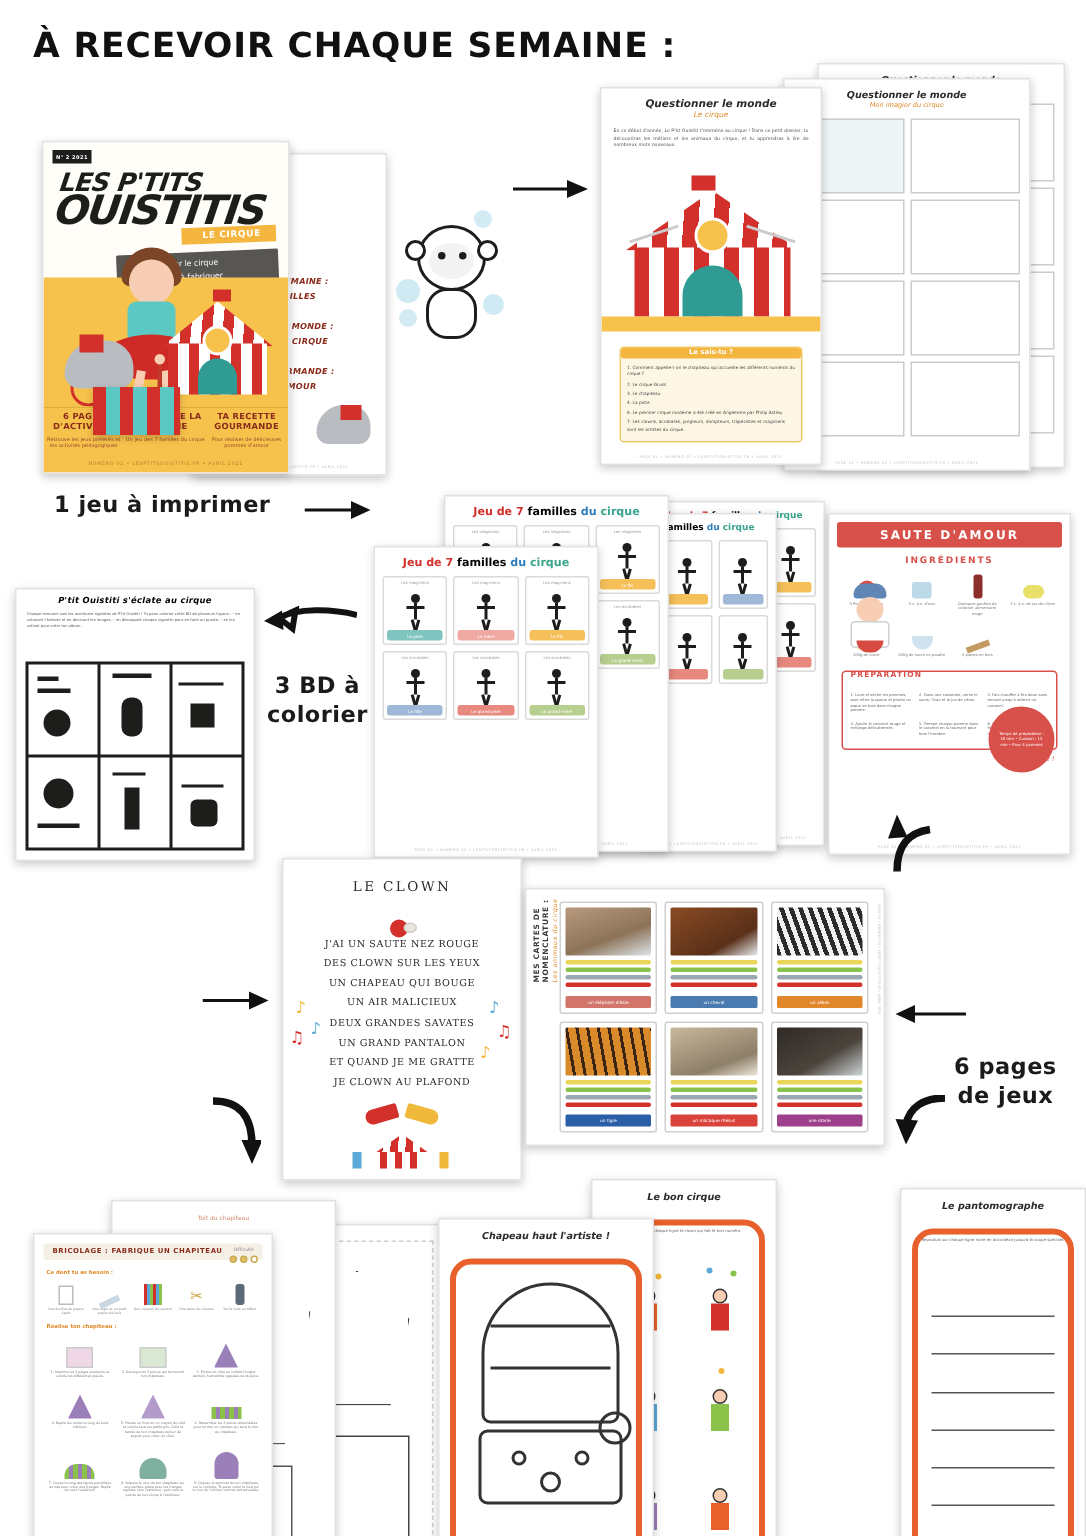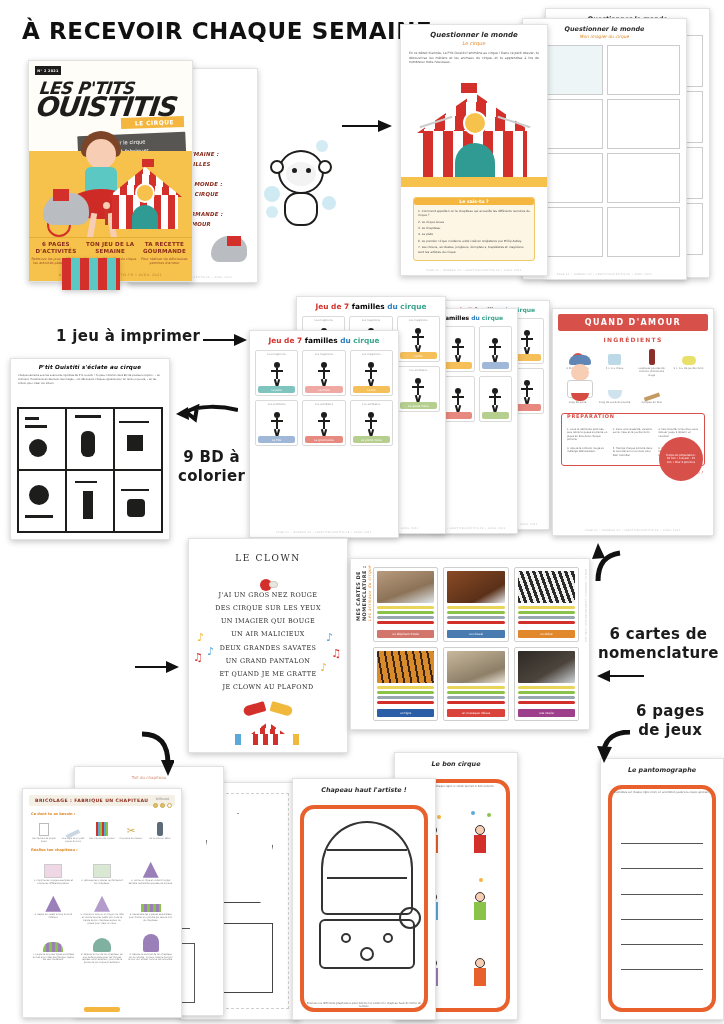--- a/index.html
+++ b/index.html
@@ -35,20 +35,21 @@
   .arrow { position: absolute; color: #111; }
   .arrow svg { display:block; }
 
   
   .sheet {
     position: absolute;
     background: #fff;
     border: 1px solid #e2e2e2;
     box-shadow: 0 2px 6px rgba(0,0,0,.22);
     overflow: hidden;
+    margin-top: 34px;
   }
 
   
   .cover { background:#fdfdfb; }
   .cover .badge {
     position:absolute; left:6px; top:5px; width:26px; height:9px;
     background:#1d1d1b; color:#fff; font-size:3.4px; font-weight:700;
     display:flex; align-items:center; justify-content:center; letter-spacing:.3px;
   }
   .cover .logo1 {
@@ -672,21 +673,21 @@
             <i class="sf-legL"></i>
             <i class="sf-legR"></i>
           </span>
           <span class="lbl" style="background:#b6cf8f;">La grand-mère</span>
         </div>
     </div>
     <div class="tiny-credit">PAGE 01   •   NUMÉRO 02   •   LESPTITSOUISTITIS.FR   •   AVRIL 2021</div>
   </div>
 
   <div class="sheet recipe" style="left:552px; top:308px; width:162px; height:228px;">
-    <div class="rt">QUAND D'AMOUR</div>
+    <div class="rt">SAUTE D'AMOUR</div>
     <div class="sec">INGRÉDIENTS</div>
     <div class="ing">
       <div class="it">
           <div class="ic">
             <span style="width:12px;height:12px;border-radius:50%;background:#d64c43;display:block;"></span>
           </div>
           <div class="tx">4 Pommes rouges</div>
         </div>
       <div class="it">
           <div class="ic">
@@ -783,23 +784,23 @@
     </div>
   </div>
 
   <div class="sheet comptine" style="left:188px; top:538px; width:160px; height:215px;">
     <div class="ct">LE CLOWN</div>
     <div style="position:absolute;left:50%;top:40px;transform:translateX(-50%);width:16px;height:12px;">
       <span style="position:absolute;left:0;top:0;width:12px;height:12px;border-radius:50%;background:#d4302b;"></span>
       <span style="position:absolute;left:9px;top:2px;width:9px;height:7px;border-radius:50%;background:#e9e6df;border:1px solid #cfcbc2;"></span>
     </div>
     <div class="poem">
-      <div>J'AI UN GROS NEZ ROUGE</div>
-      <div>DES CIRQUE SUR LES YEUX</div>
-      <div>UN IMAGIER QUI BOUGE</div>
+      <div>J'AI UN SAUTE NEZ ROUGE</div>
+      <div>DES CLOWN SUR LES YEUX</div>
+      <div>UN CHAPEAU QUI BOUGE</div>
       <div>UN AIR MALICIEUX</div>
       <div>DEUX GRANDES SAVATES</div>
       <div>UN GRAND PANTALON</div>
       <div>ET QUAND JE ME GRATTE</div>
       <div>JE CLOWN AU PLAFOND</div>
     </div>
     <div class="note" style="left:8px;  top:92px;  color:#f0b93c;">♪</div>
     <div class="note" style="left:4px;  top:112px; color:#d4302b;">♫</div>
     <div class="note" style="left:18px; top:106px; color:#5aa9d8;">♪</div>
     <div class="note" style="right:14px;top:92px;  color:#5aa9d8;">♪</div>
@@ -1066,28 +1067,28 @@
     </div>
     <div style="position:absolute;right:14px;top:128px;width:22px;height:22px;border-radius:50%;border:2px solid #333;"></div>
   </div>
 
   <div class="arrow" style="left:342px; top:118px;">
     <svg width="52" height="16" viewBox="0 0 52 16">
         <path d="M0 7h36v-5l14 6-14 6v-5H0z" fill="#111"></path>
       </svg>
   </div>
 
-  <div class="annot" style="left:56px; top:327px; font-size:15px;">1 jeu à imprimer</div>
+  <div class="annot" style="left:36px; top:327px; font-size:15px;">1 jeu à imprimer</div>
   <div class="arrow" style="left:203px; top:332px;">
     <svg width="46" height="16" viewBox="0 0 46 16">
         <path d="M0 7h31v-5l13 6-13 6v-5H0z" fill="#111"></path>
       </svg>
   </div>
 
-  <div class="annot" style="left:178px; top:448px; font-size:15px; white-space:pre-line; text-align:center;">9 BD à
+  <div class="annot" style="left:178px; top:448px; font-size:15px; white-space:pre-line; text-align:center;">3 BD à
 colorier</div>
   <div class="arrow" style="left:172px; top:404px;">
     <svg width="66" height="26" viewBox="0 0 66 26">
         <path d="M66 6C50 2 26 1 14 8M14 8l11-5-2 12z" fill="none" stroke="#111" stroke-width="4"></path>
         <path d="M16 3l-12 7 13 6z" fill="#111"></path>
       </svg>
   </div>
 
   <div class="arrow" style="left:135px; top:659px;">
     <svg width="46" height="16" viewBox="0 0 46 16">
@@ -1102,22 +1103,20 @@
       </svg>
   </div>
 
   <div class="arrow" style="left:592px; top:543px;">
     <svg width="30" height="40" viewBox="0 0 30 40">
         <path d="M6 38c0-18 8-26 22-28" fill="none" stroke="#111" stroke-width="5"></path>
         <path d="M0 16l6-16 7 15z" fill="#111"></path>
       </svg>
   </div>
 
-  <div class="annot" style="left:598px; top:625px; font-size:15px; white-space:pre-line; text-align:center;">6 cartes de
-nomenclature</div>
   <div class="arrow" style="left:596px; top:668px;">
     <svg width="48" height="16" viewBox="0 0 48 16">
         <path d="M48 7H14v-5L1 8l13 6v-5h34z" fill="#111"></path>
       </svg>
   </div>
 
   <div class="annot" style="left:636px; top:702px; font-size:15px; white-space:pre-line; text-align:center;">6 pages
 de jeux</div>
   <div class="arrow" style="left:596px; top:730px;">
     <svg width="36" height="34" viewBox="0 0 36 34">

